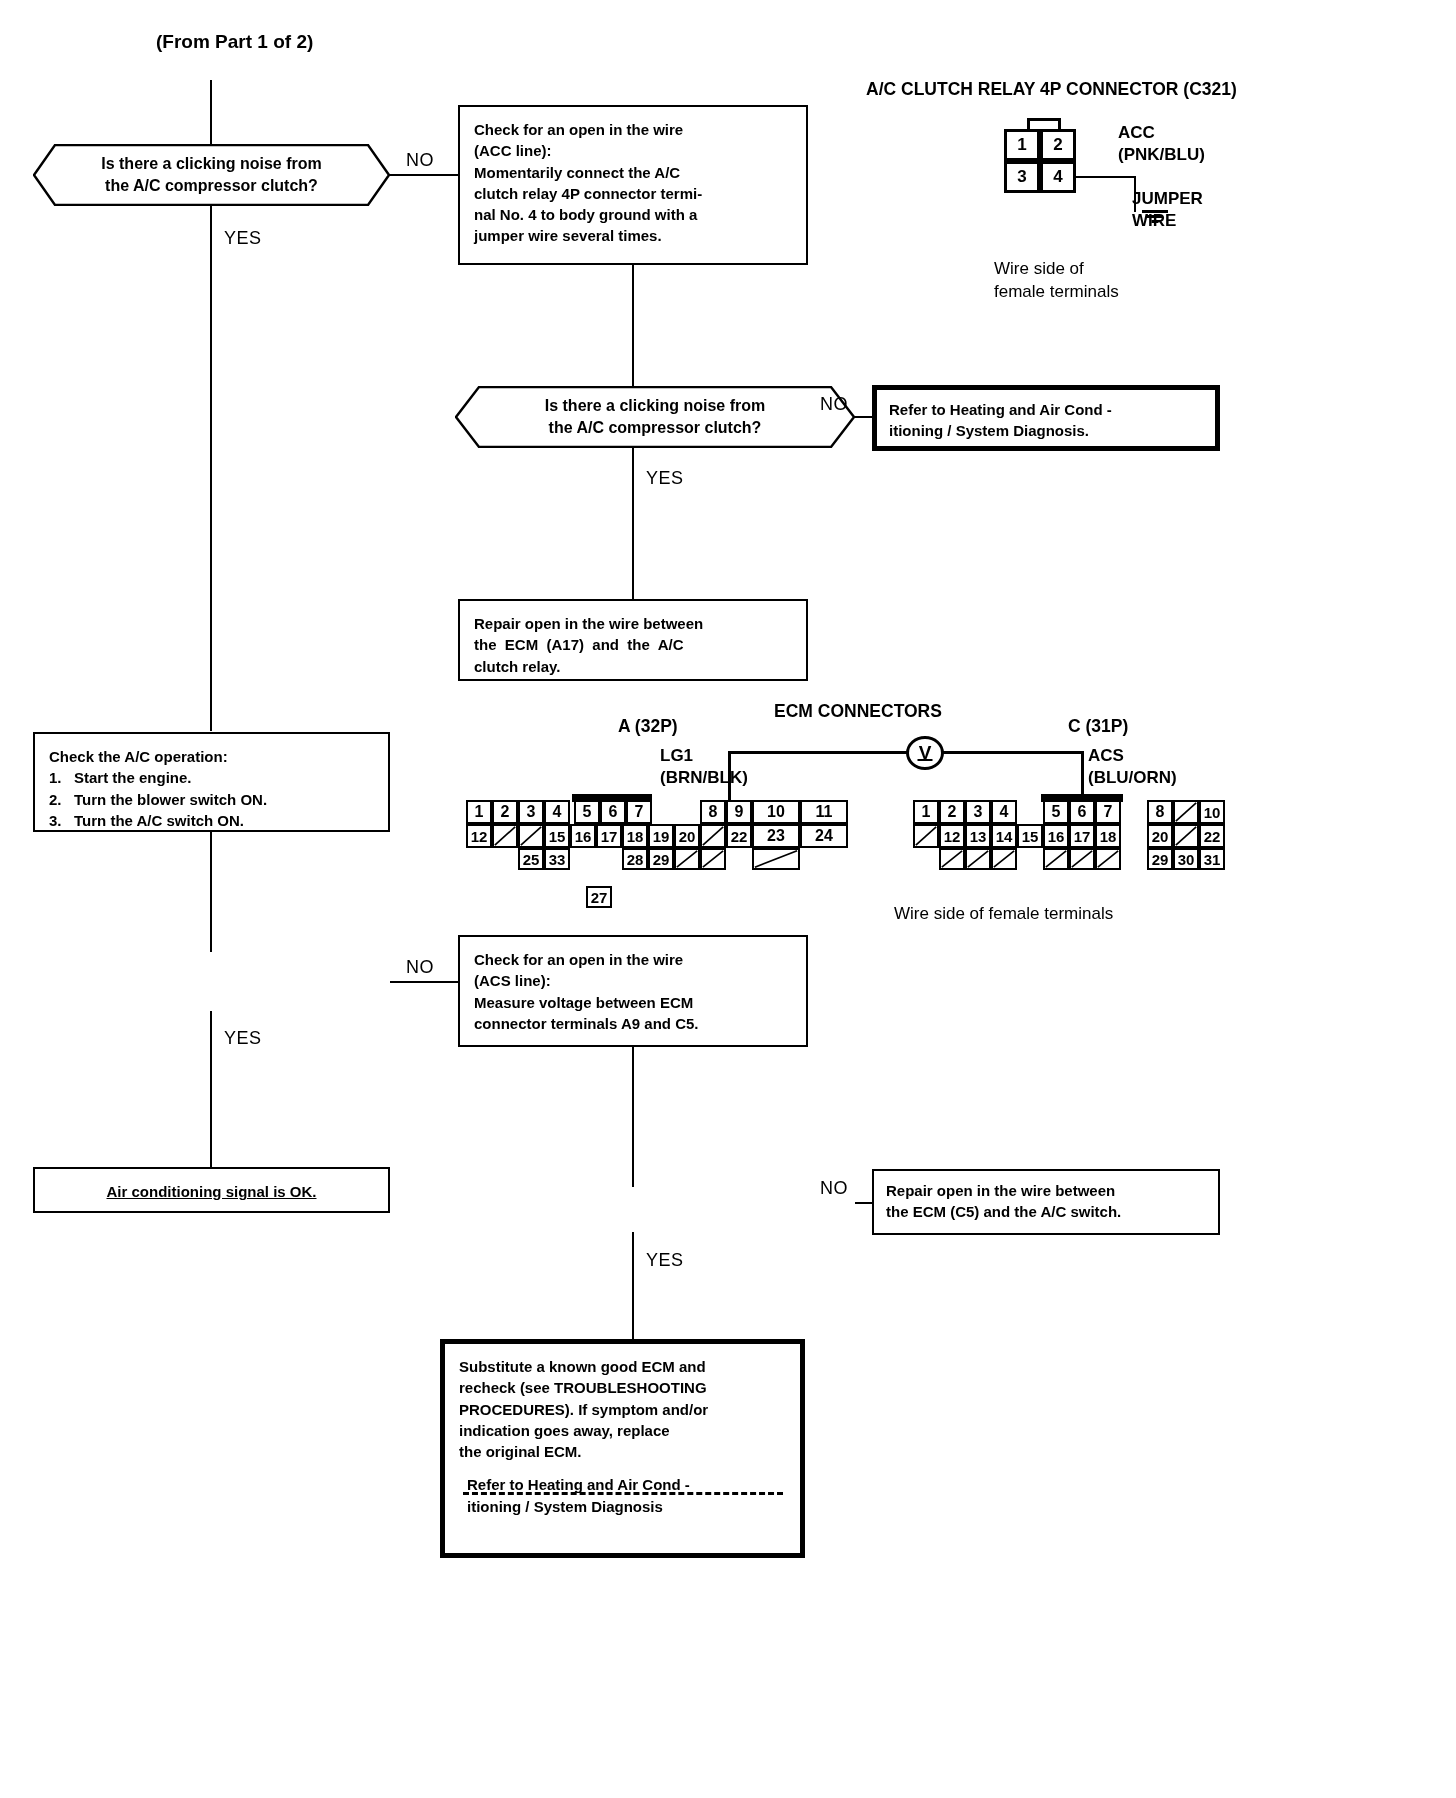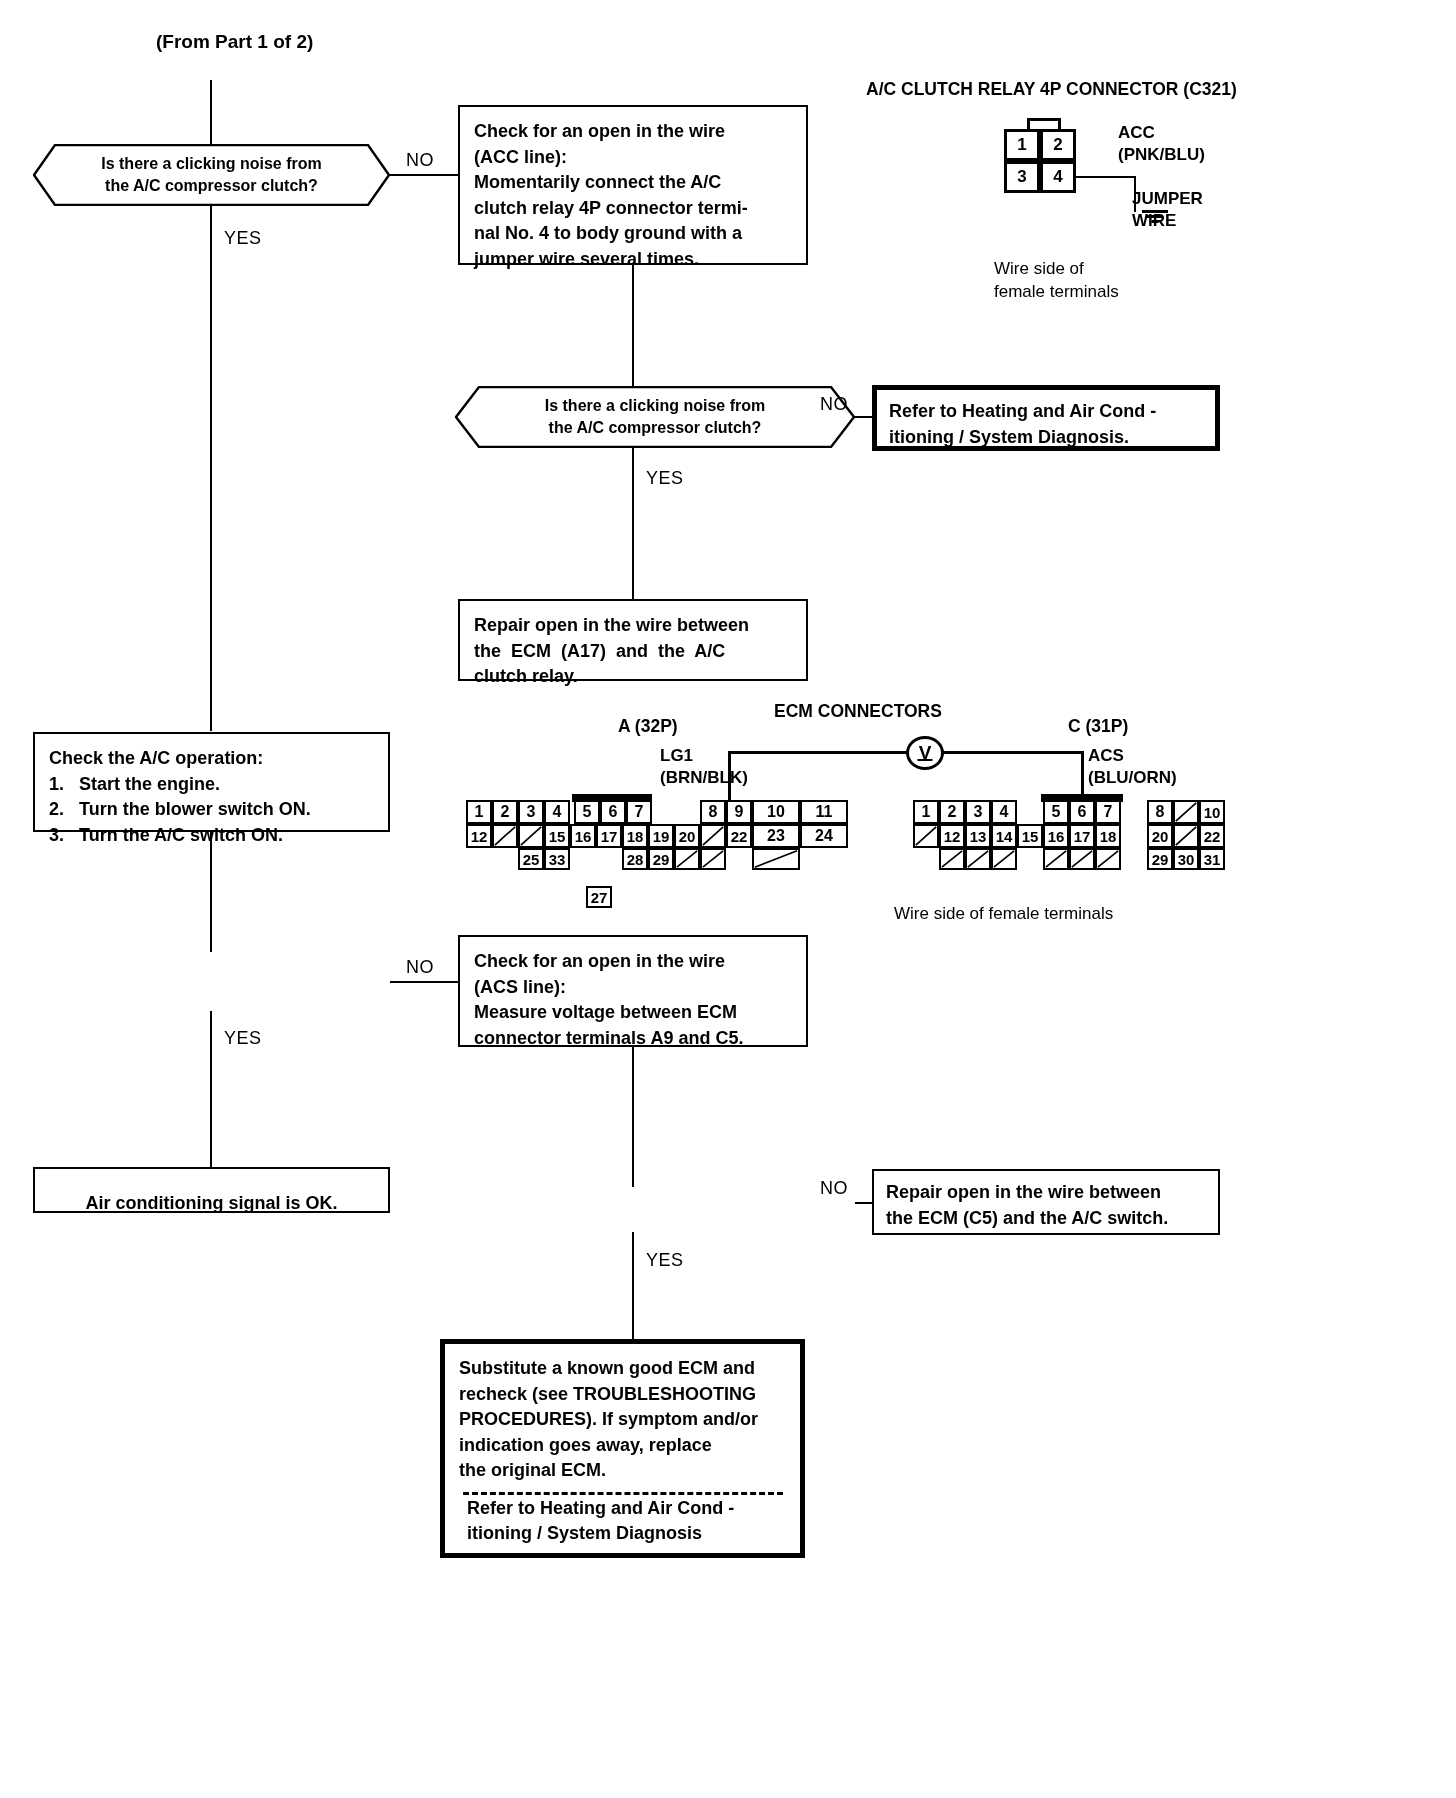--- a/index.html
+++ b/index.html
@@ -29,21 +29,21 @@
   .box{
     position:absolute;
     border:2px solid #000;
     background:#fff;
     box-sizing:border-box;
   }
   .box.thick{border:5px solid #000;}
   .box .inner{
     padding:12px 14px;
     font-weight:bold;
-    font-size:18px;
+    font-size:15px;
     line-height:1.42;
     white-space:pre-wrap;
   }
   .box .inner.just{text-align:justify;}
 
   
   .hex{
     position:absolute;
     background:#fff;
     display:flex;
@@ -404,21 +404,21 @@
   <div class="box" style="left:458px;top:935px;width:350px;height:112px;">
     <div class="inner">Check for an open in the wire
 (ACS line):
 Measure voltage between ECM
 connector terminals A9 and C5.</div>
   </div>
 
   <div class="vline-thin" style="left:632px;top:1047px;height:140px;"></div>
 
   <div class="box" style="left:33px;top:1167px;width:357px;height:46px;">
-    <div class="inner ctr" style="padding:22px 12px;">Air conditioning signal is OK.</div>
+    <div class="inner ctr" style="padding:12px 12px;text-decoration:underline;">Air conditioning signal is OK.</div>
   </div>
 
 
   <div class="hline-thin" style="left:855px;top:1202px;width:18px;"></div>
   <div class="branch" style="left:820px;top:1178px;">NO</div>
 
   <div class="box" style="left:872px;top:1169px;width:348px;height:66px;">
     <div class="inner" style="padding:9px 12px;">Repair open in the wire between
 the ECM (C5) and the A/C switch.</div>
   </div>

